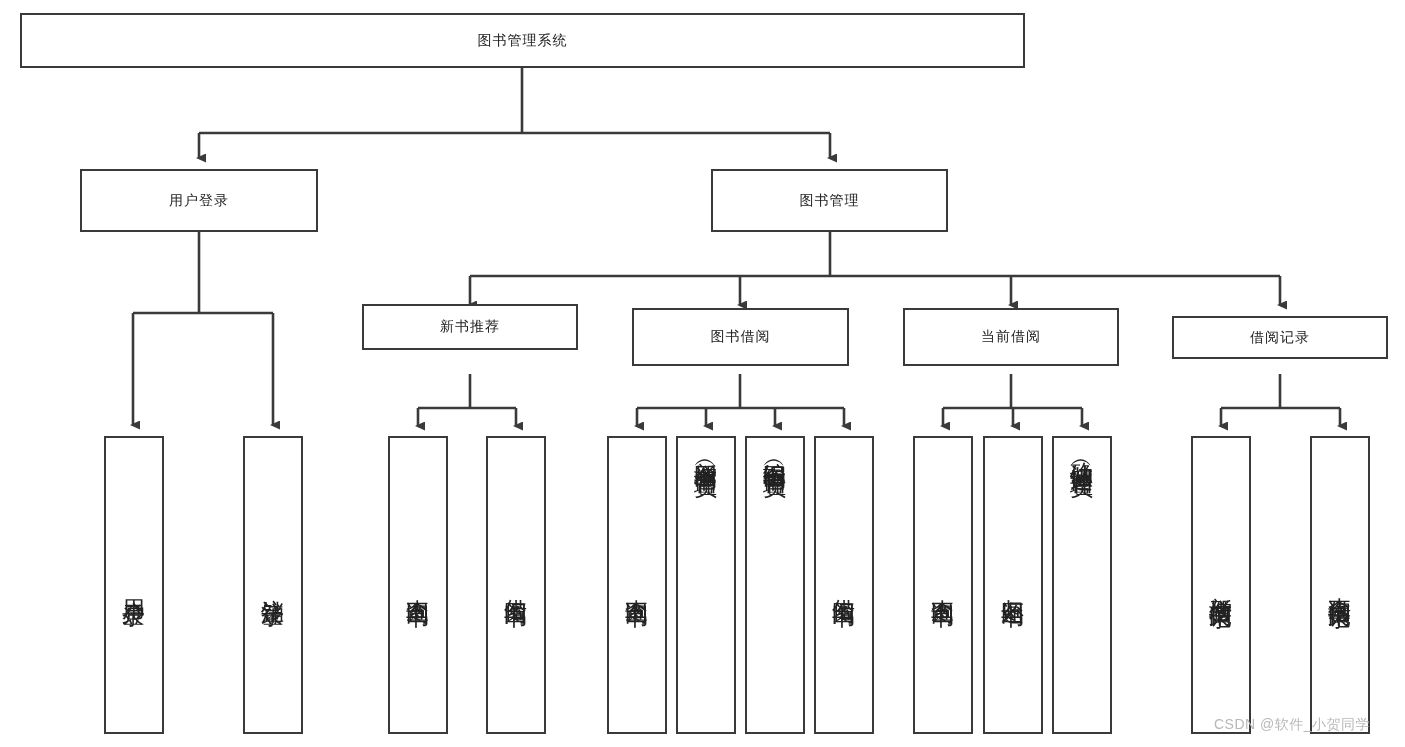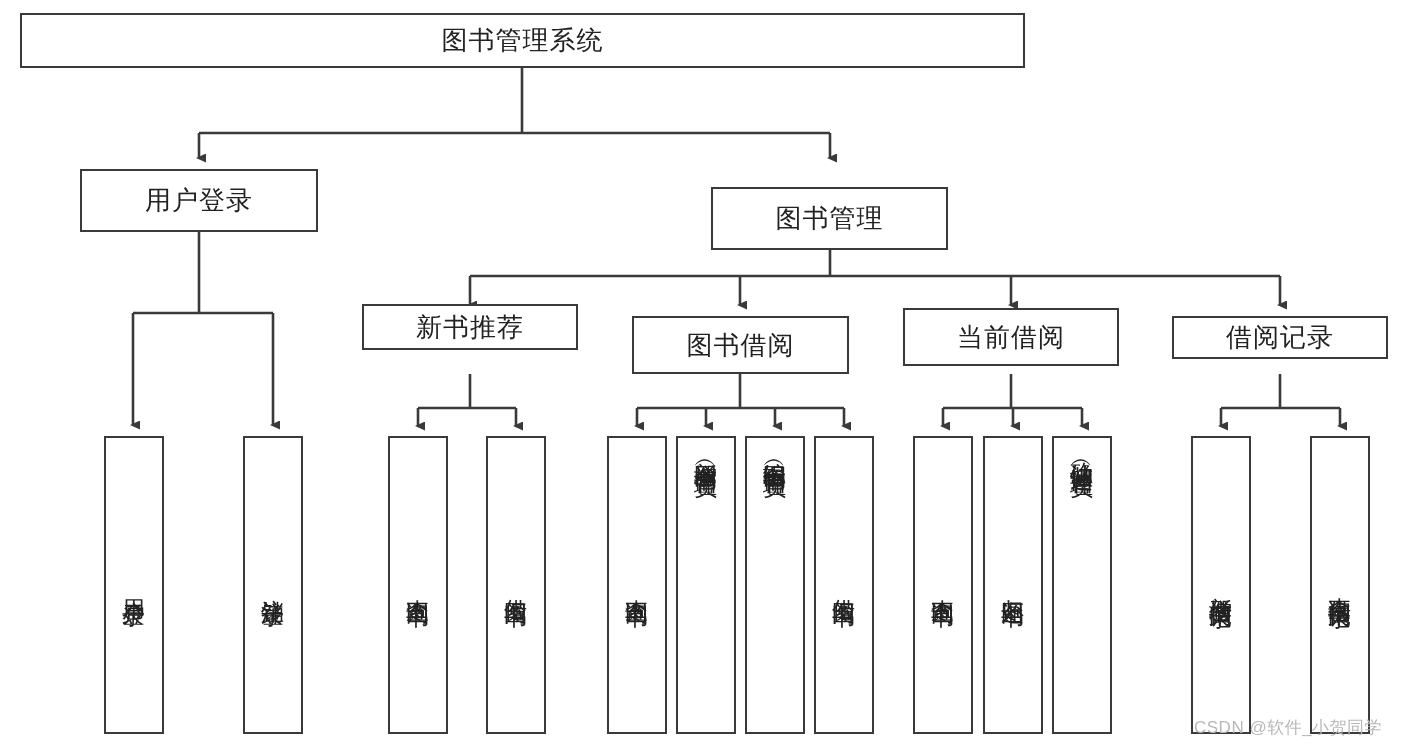--- a/index.html
+++ b/index.html
@@ -29,21 +29,21 @@
     position: absolute;
     box-sizing: border-box;
     border: 2px solid #3a3a3a;
     background: #ffffff;
     display: flex;
     align-items: center;
     justify-content: center;
     color: #222222;
   }
   .node.horizontal {
-    font-size: 26px;
+    font-size: 14px;
     letter-spacing: 1px;
   }
   .node.vertical {
     align-items: flex-start;
     padding-top: 6px;
   }
   .vlabel {
     writing-mode: vertical-rl;
     text-orientation: upright;
     font-size: 23px;
@@ -51,24 +51,25 @@
     letter-spacing: 2px;
     white-space: nowrap;
     color: #222222;
   }
   .node.vertical.centered {
     align-items: center;
     padding-top: 0;
   }
   .watermark {
     position: absolute;
-    font-size: 17px;
+    font-size: 14px;
     color: #b8b8b8;
     white-space: nowrap;
     letter-spacing: 0.5px;
+    padding-left: 20px;
   }
 </style>
 </head>
 <body>
 
 <div id="diagram-root">
 
   <svg class="wires" viewBox="0 0 1405 747" xmlns="http://www.w3.org/2000/svg">
     <defs>
       <marker id="arrow" markerWidth="10" markerHeight="10" refX="4.5" refY="7" orient="auto" markerUnits="userSpaceOnUse">
@@ -120,28 +121,28 @@
     </g>
   </svg>
 
   <div class="node horizontal" style="left:20px; top:13px; width:1005px; height:55px;">
     <span>图书管理系统</span>
   </div>
 
   <div class="node horizontal" style="left:80px; top:169px; width:238px; height:63px;">
     <span>用户登录</span>
   </div>
-  <div class="node horizontal" style="left:711px; top:169px; width:237px; height:63px;margin-top:18px;">
+  <div class="node horizontal" style="left:711px; top:169px; width:237px; height:63px;">
     <span>图书管理</span>
   </div>
 
   <div class="node horizontal" style="left:362px; top:304px; width:216px; height:46px;">
     <span>新书推荐</span>
   </div>
-  <div class="node horizontal" style="left:632px; top:316px; width:217px; height:58px;">
+  <div class="node horizontal" style="left:632px; top:308px; width:217px; height:58px;">
     <span>图书借阅</span>
   </div>
   <div class="node horizontal" style="left:903px; top:308px; width:216px; height:58px;">
     <span>当前借阅</span>
   </div>
   <div class="node horizontal" style="left:1172px; top:316px; width:216px; height:43px;">
     <span>借阅记录</span>
   </div>
 
   <div class="node vertical centered" style="left:104px; top:436px; width:60px; height:298px;">

